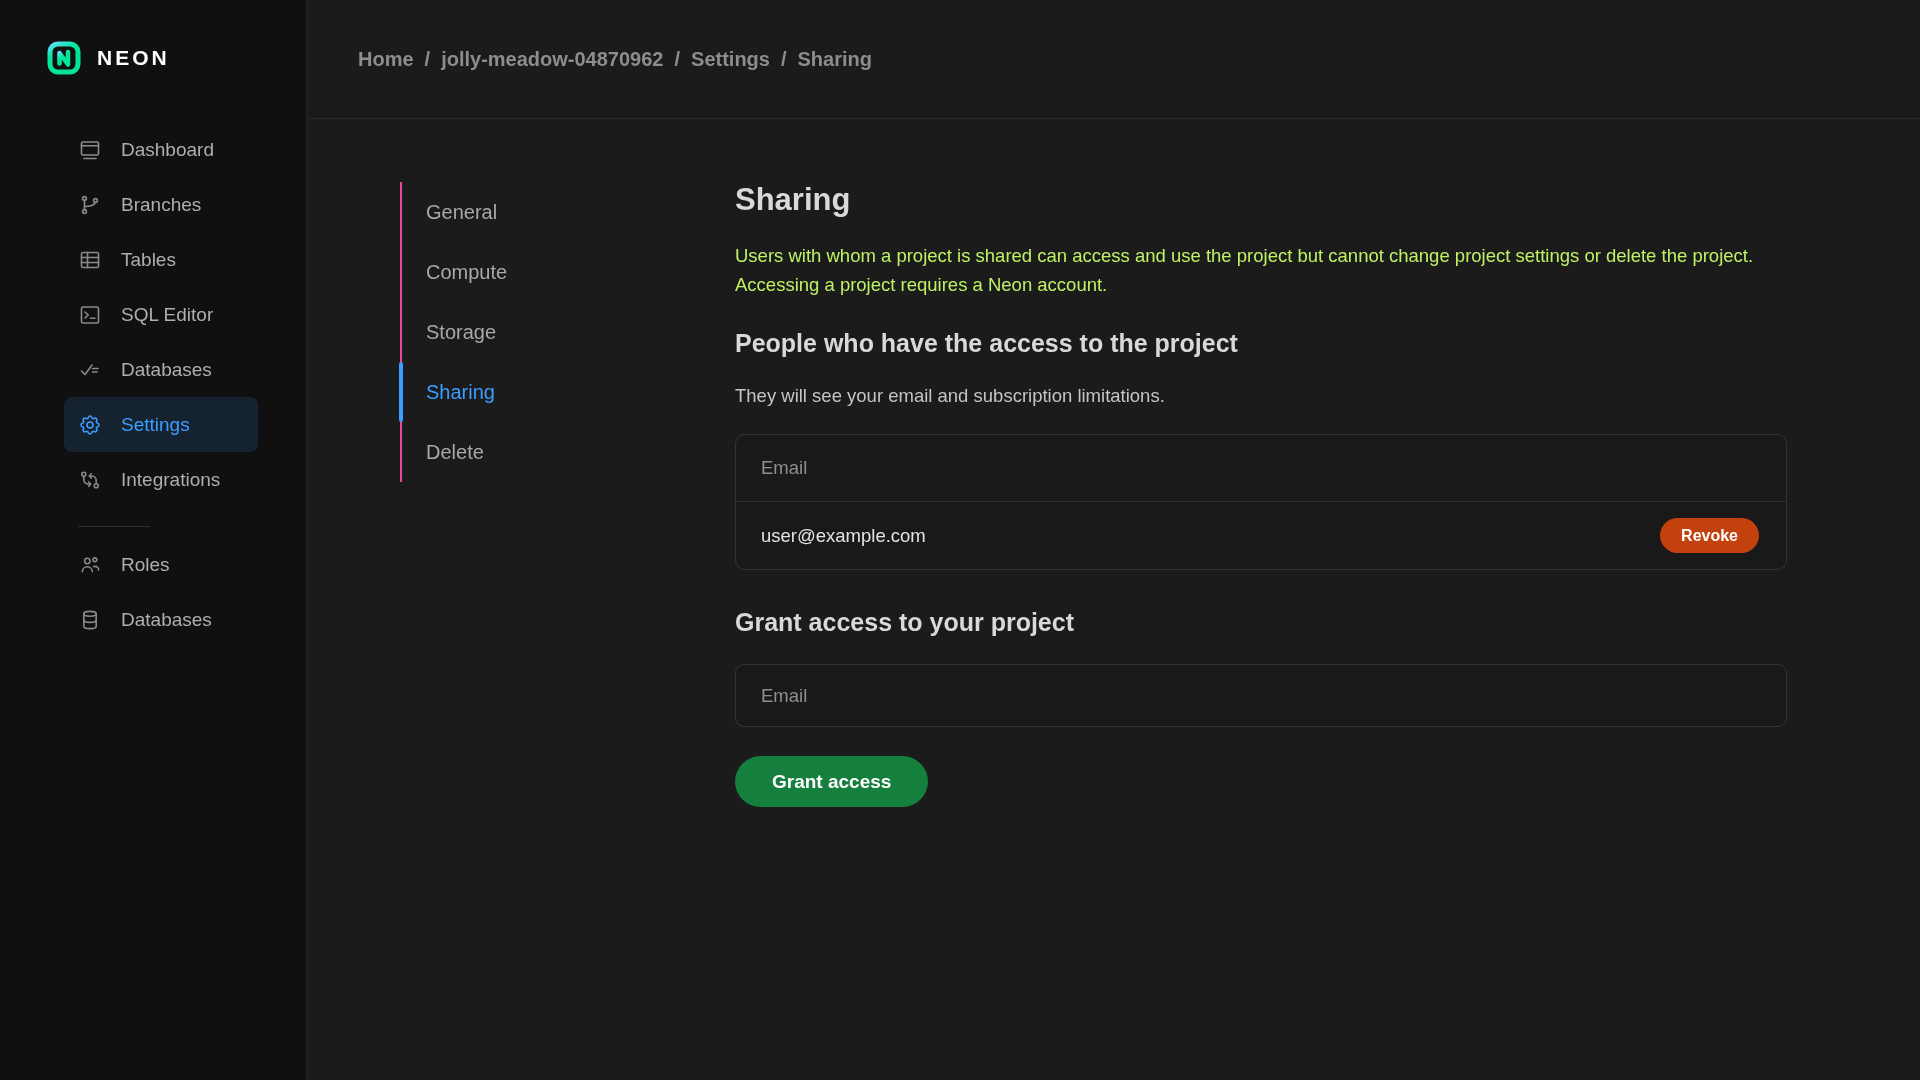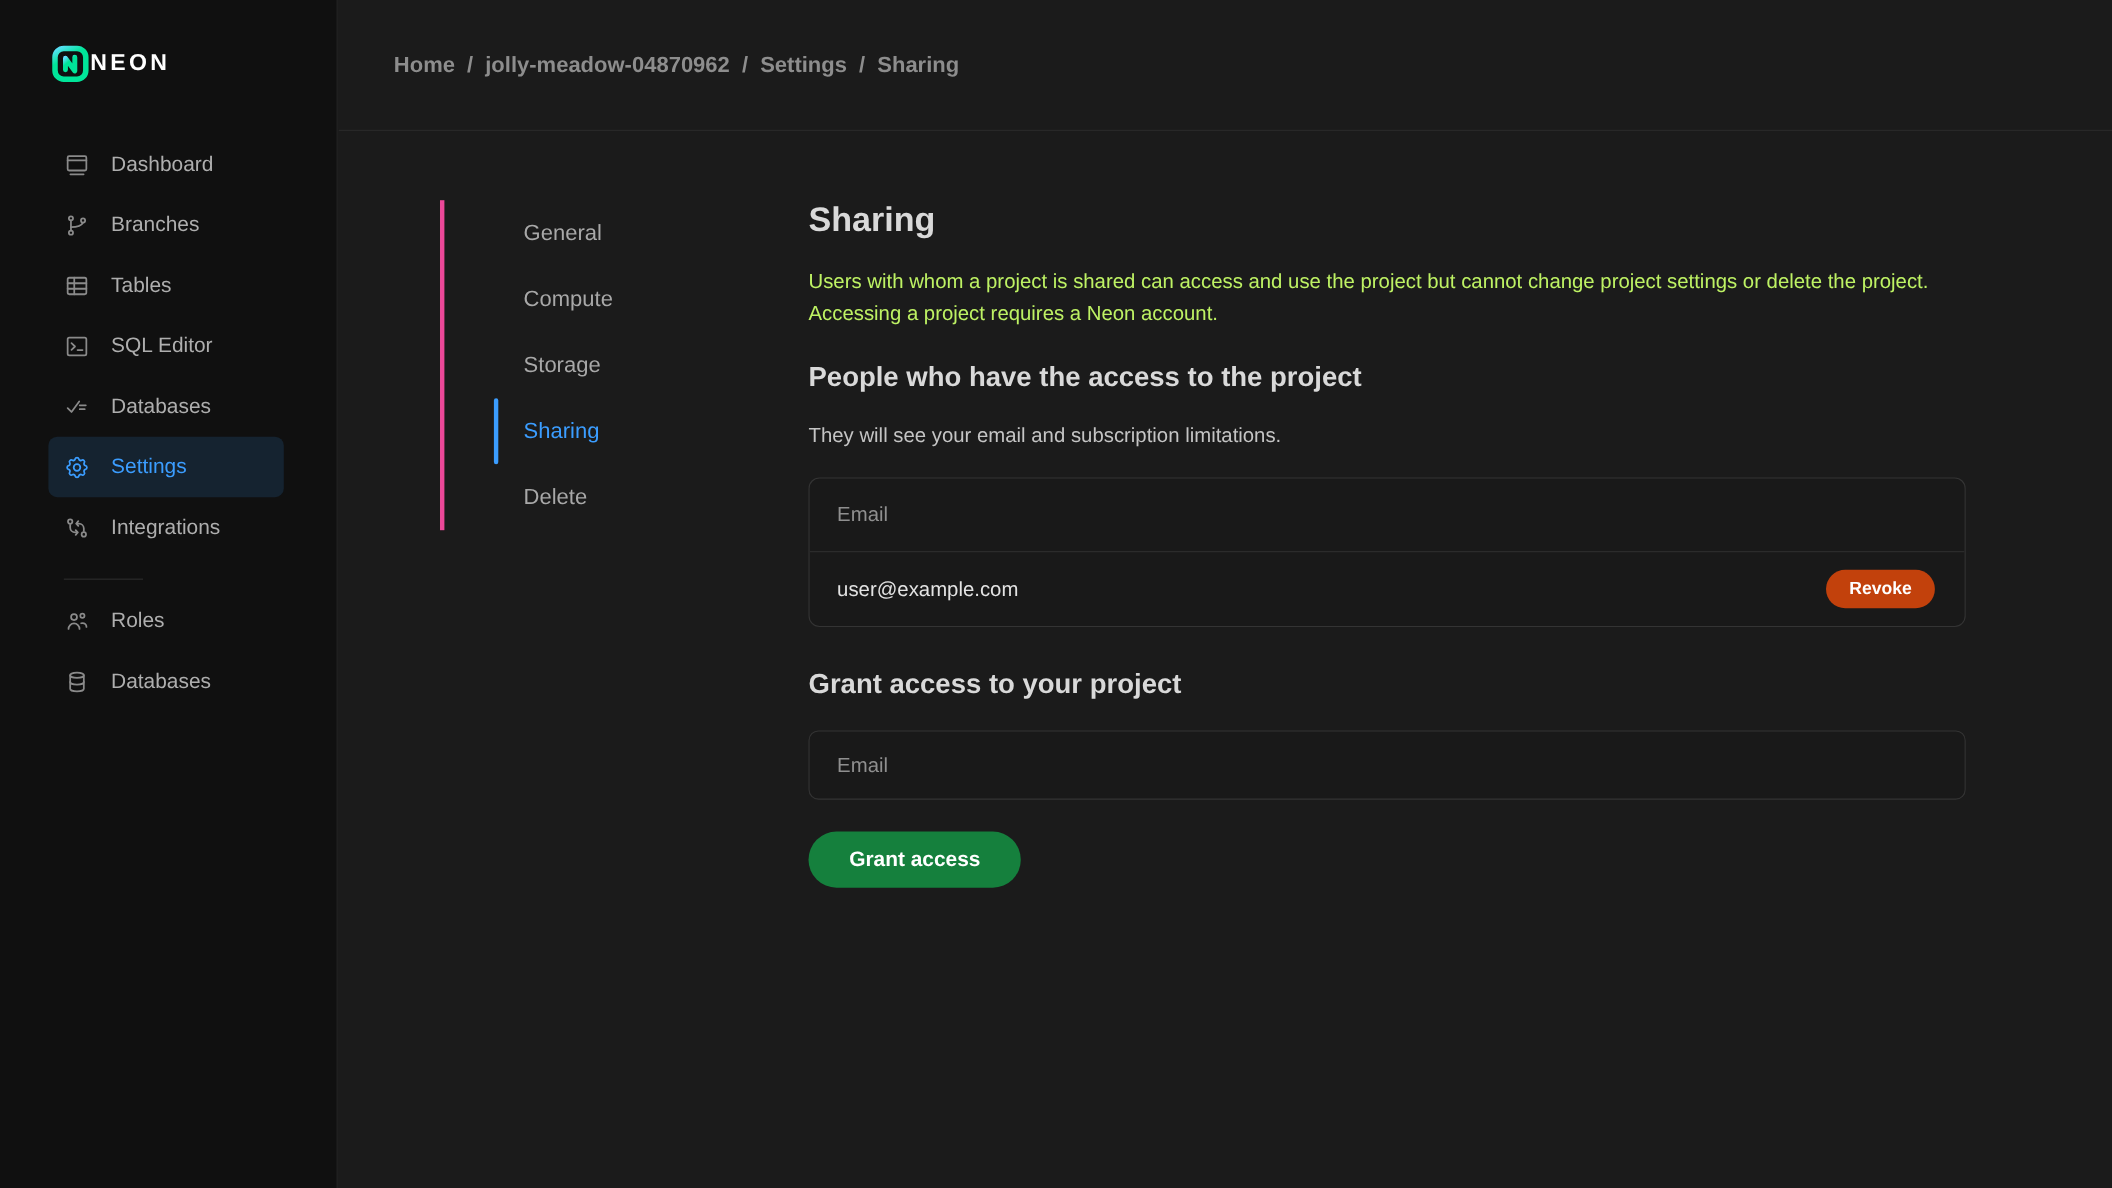--- a/index.html
+++ b/index.html
@@ -10,27 +10,27 @@
     color:#c6c6c6;
     position:relative;
   }
 
   
   .sidebar {
     position:absolute; left:0; top:0; width:307px; height:1080px;
     background:#101010; border-right:1px solid #262626;
   }
   .brand {
-    display:flex; align-items:center; 
+    display:flex; align-items:center; gap:15px;
     padding:40px 0 0 46px; cursor:pointer;
   }
   .brand-name {
     color:#ffffff; font-weight:800; font-size:21px; letter-spacing:3px;
   }
-  .nav { margin-top:46px; }
+  .nav { margin-top:46px;padding-left:20px; }
   .nav-item {
     display:flex; align-items:center;
     height:55px; margin:0 48px 0 44px; padding-left:14px;
     border-radius:8px; color:#aeaeae; cursor:pointer;
   }
   .nav-item .icon { width:24px; height:24px; color:#8a8a8a; flex:0 0 auto; display:flex; }
   .nav-item .icon svg { width:24px; height:24px; }
   .nav-item .label { margin-left:19px; font-size:19px; }
   .nav-item.active { background:#152330; color:#3b9dff; }
   .nav-item.active .icon { color:#3b9dff; }
@@ -46,21 +46,21 @@
   }
   .breadcrumb { display:flex; align-items:center; gap:11px;
     font-size:20px; font-weight:700; color:#8d8d8d; }
   .breadcrumb .crumb { cursor:pointer; }
   .breadcrumb .sep { color:#8d8d8d; }
 
   
   .subnav {
     position:absolute; left:92px; top:182px; width:300px;
   }
-  .subnav ul { list-style:none; border-left:4px solid #ec4899;padding-left:48px; }
+  .subnav ul { list-style:none; border-left:2px solid #ec4899; }
   .subnav li {
     position:relative; height:60px; display:flex; align-items:center;
     padding-left:24px; font-size:20px; color:#a8a8a8; cursor:pointer;
   }
   .subnav li.active { color:#3b9dff; }
   .subnav li.active::before {
     content:""; position:absolute; left:-3px; top:0; width:4px; height:100%;
     background:#3b9dff; border-radius:2px;
   }
 

